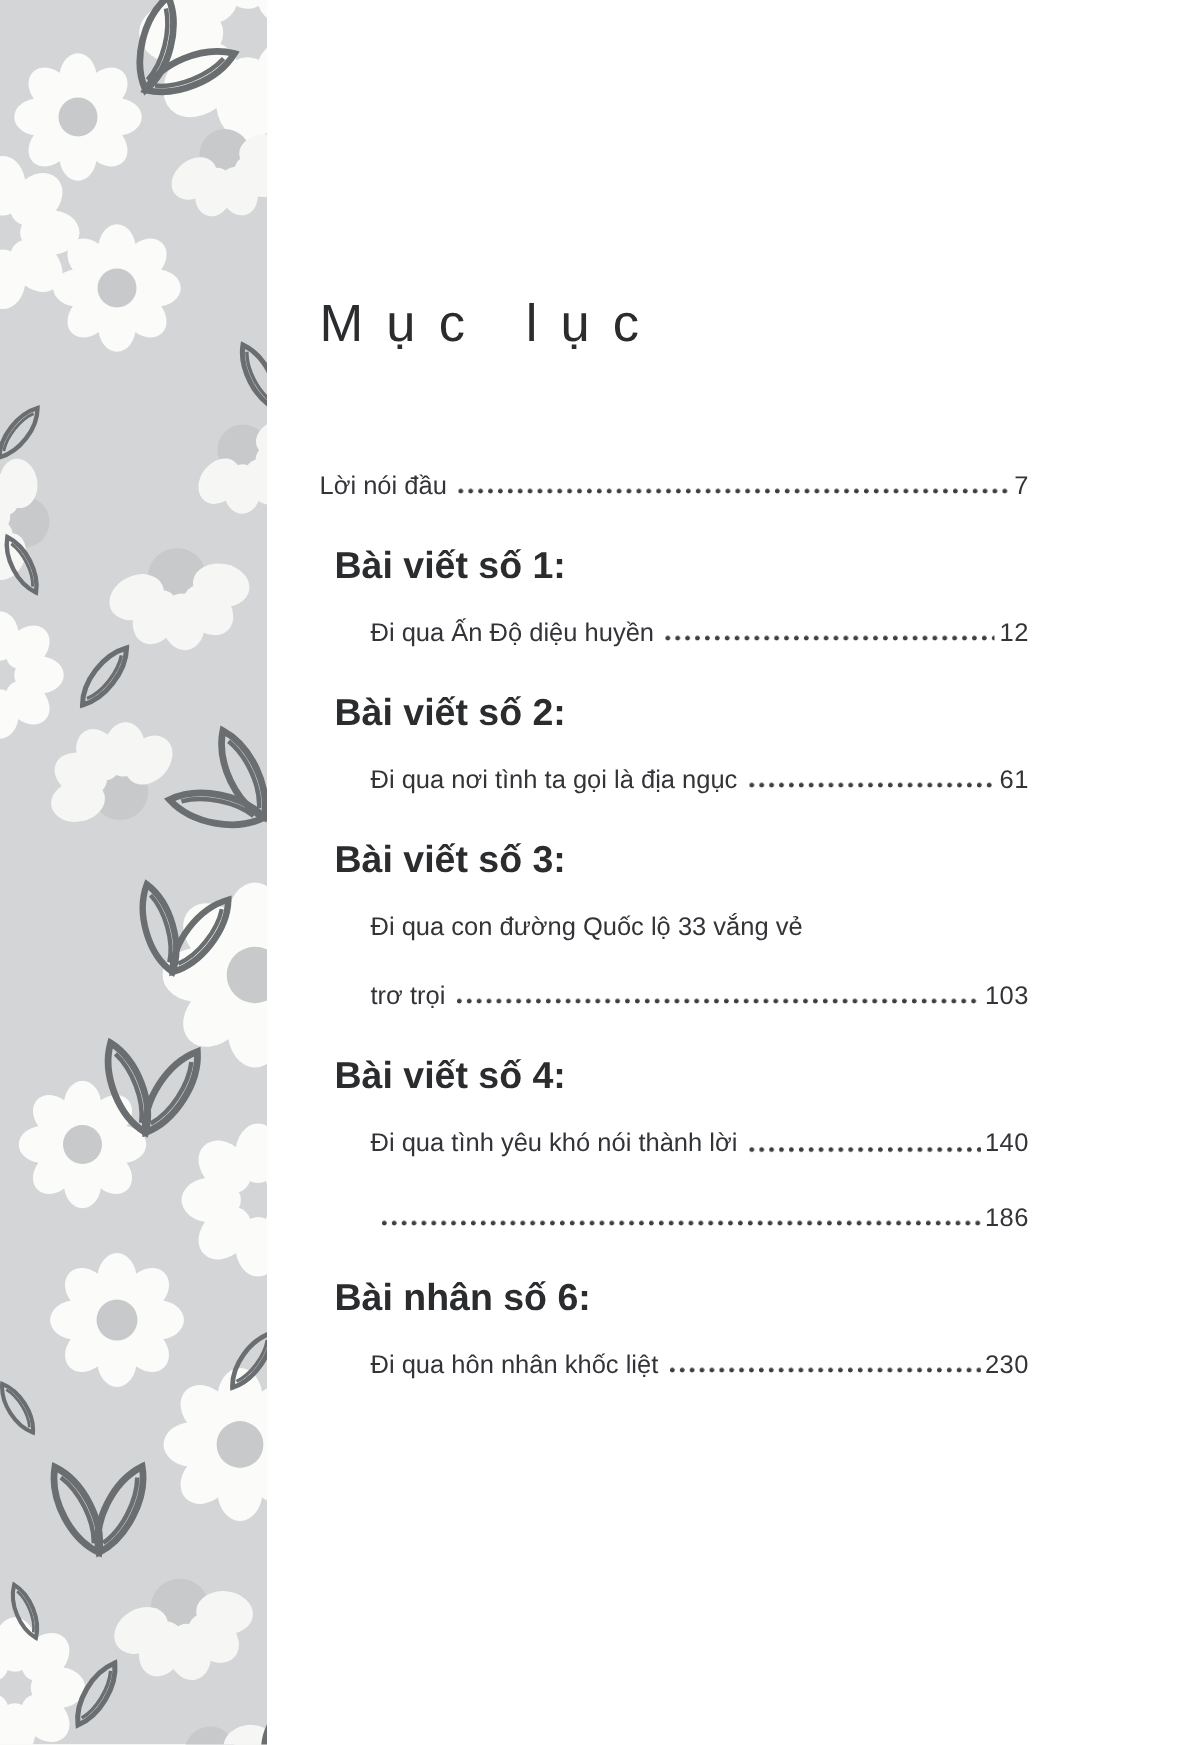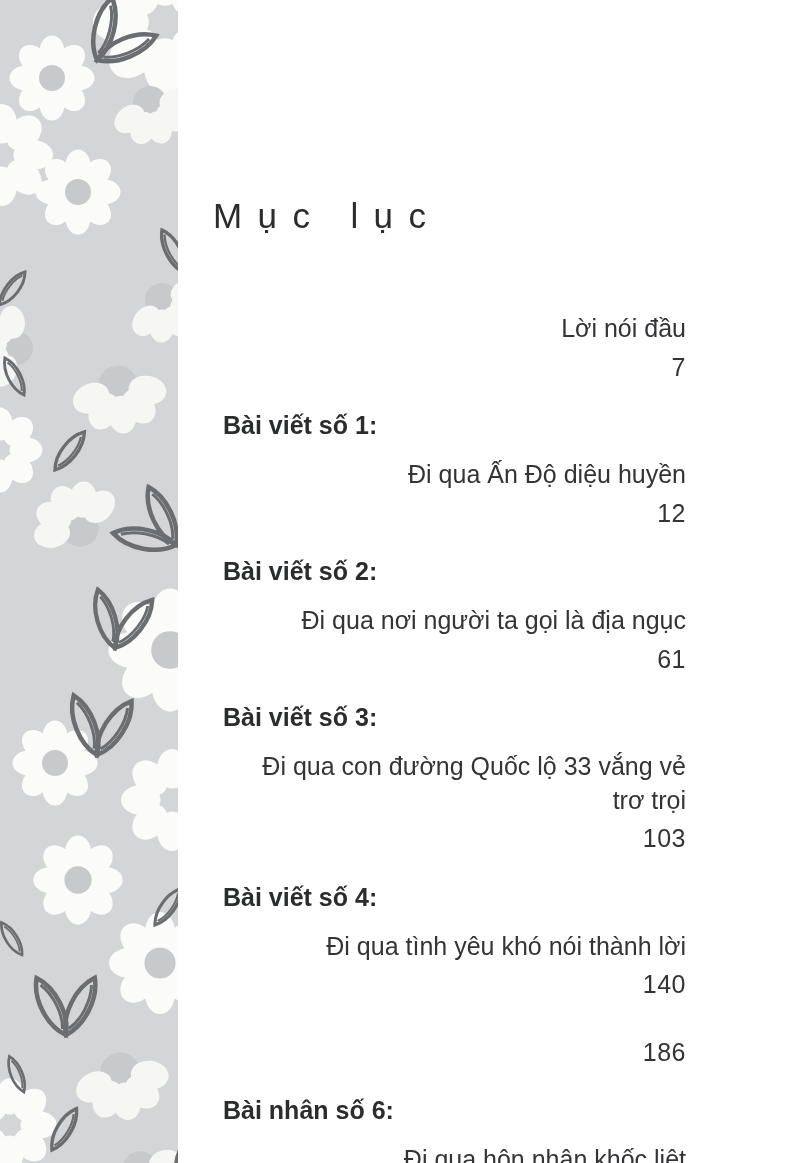--- a/index.html
+++ b/index.html
@@ -24,24 +24,23 @@
     font-size:35px;
     font-weight:400;
     letter-spacing:0.44em;
     color:#2b2c2e;
     line-height:1.15;
   }
   .toc{margin-top:78px;}
   .toc-line{
     display:flex;
     align-items:flex-end;
-    font-size:25px;
+    font-size:17px;
     line-height:1.18;
     color:#333437;
-    flex-direction:column;
   }
   .toc-line .t{white-space:nowrap;}
   .leader{
     flex:1 1 auto;
     height:5px;
     margin:0 3px 4px 7px;
     background-image:radial-gradient(circle at 2.2px 2.4px,#3d3e40 1.35px,transparent 1.8px);
     background-size:6.6px 5px;
     background-repeat:repeat-x;
   }
@@ -49,21 +48,21 @@
   .preface{margin-bottom:8px;}
   .toc-group{margin-top:29px;}
   .group-header{
     font-size:25px;
     font-weight:700;
     color:#2b2c2e;
     margin-bottom:20px;
     margin-left:10px;
   }
   .indent{margin-left:34px;}
-  .line2{margin-top:4px;}
+  .line2{margin-top:26px;}
 </style>
 </head>
 <body>
 
 <svg class="band" viewBox="0 0 178 1163" width="178" height="1163" aria-hidden="true">
   <defs>
     <g id="petal">
         <ellipse cx="0" cy="-26" rx="12.5" ry="16.5"></ellipse>
       </g>
     <g id="daisy8">
@@ -160,21 +159,21 @@
       <div class="toc-line indent">
         <span class="t">Đi qua Ấn Độ diệu huyền</span>
         <span class="leader"></span>
         <span class="pg">12</span>
       </div>
     </div>
 
     <div class="toc-group">
       <div class="group-header">Bài viết số 2:</div>
       <div class="toc-line indent">
-        <span class="t">Đi qua nơi người ta gọi là địa ngục</span>
+        <span class="t">Đi qua nơi tình ta gọi là địa ngục</span>
         <span class="leader"></span>
         <span class="pg">61</span>
       </div>
     </div>
 
     <div class="toc-group">
       <div class="group-header">Bài viết số 3:</div>
       <div class="toc-line indent">
         <span class="t">Đi qua con đường Quốc lộ 33 vắng vẻ</span>
       </div>

